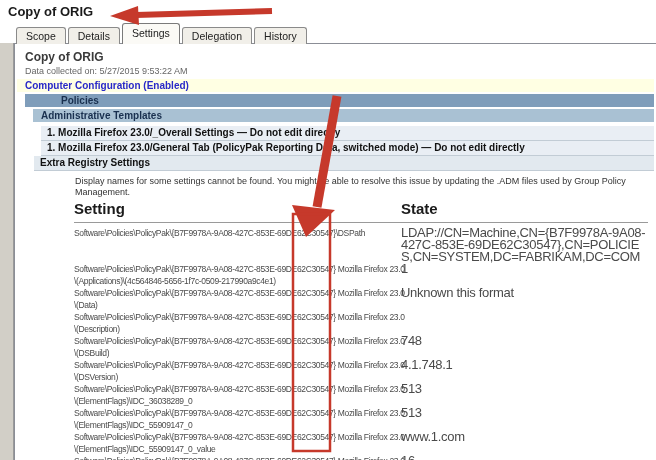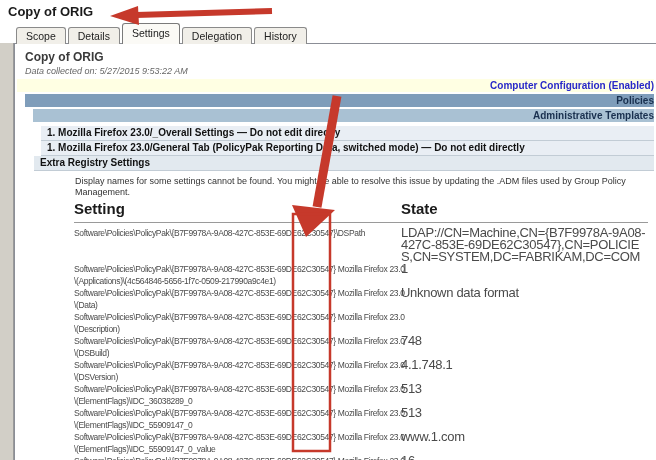--- a/index.html
+++ b/index.html
@@ -17,24 +17,24 @@
   .tab.active { height:21px; line-height:18px; background:#FBFAF6; font-size:10.5px;
     position:relative; z-index:5; border-color:#7a7a7a;margin-top:37px; }
 
   .gutter { position:absolute; left:0; top:43px; width:14px; height:417px;
     background:#D2CFC7; border-right:1px solid #9a9a9a; }
   .pane { position:absolute; left:14px; top:43px; width:642px; height:417px;
     background:#ffffff; border-top:1px solid #8b8e96; border-left:1px solid #8b8e96;
     padding:5px 0 0 2px; overflow:hidden; }
 
   .rpt-title { margin:1px 0 0 8px; font-size:12px; font-weight:bold; color:#3a3a3a; line-height:14px; }
-  .collected { margin:2px 0 0 8px; font-size:9px; color:#666; line-height:11px;font-style:italic; }
+  .collected { margin:2px 0 0 8px; font-size:9px; color:#666; line-height:11px; }
 
   .band { height:13px; line-height:13px; font-size:10px; font-weight:bold;
-    padding-left:8px; margin-top:2px; margin-right:2px;text-align:right; }
+    padding-left:8px; margin-top:2px; margin-right:2px; }
   .band-cc { background:#FFFFE3; color:#2929C8; }
   .band-pol { background:#7F9DBA; color:#19304F; margin-left:8px;padding-left:36px; }
   .band-adm { background:#A9C1D3; color:#19304F; margin-left:16px; }
 
   .note { margin:3px 0 0 58px; font-size:9px; color:#333; line-height:11px; }
   .note2 { margin-top:5px; }
 
   .subband { height:15px; line-height:14px; font-size:10px; font-weight:bold; color:#111;
     background:#E9EEF4; border-bottom:1px solid #C2CCD5; padding-left:6px;
     margin-left:24px; margin-right:2px; }
@@ -107,21 +107,21 @@
             <div class="sline">\(Applications)\(4c564846-5656-1f7c-0509-217990a9c4e1)</div>
           </div>
           <div class="tcell-state">1</div>
         </div>
 
         <div class="trow">
           <div class="tcell-setting">
             <div class="sline">Software\Policies\PolicyPak\{B7F9978A-9A08-427C-853E-69DE62C30547} Mozilla Firefox 23.0</div>
             <div class="sline">\(Data)</div>
           </div>
-          <div class="tcell-state">Unknown data format</div>
+          <div class="tcell-state">Unknown this format</div>
         </div>
 
         <div class="trow">
           <div class="tcell-setting">
             <div class="sline">Software\Policies\PolicyPak\{B7F9978A-9A08-427C-853E-69DE62C30547} Mozilla Firefox 23.0</div>
             <div class="sline">\(Description)</div>
           </div>
           <div class="tcell-state"></div>
         </div>
 

